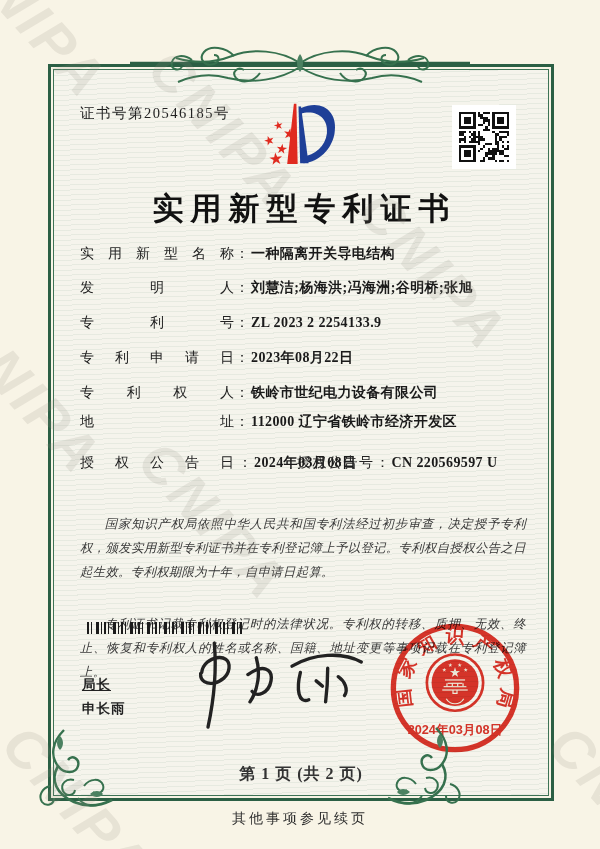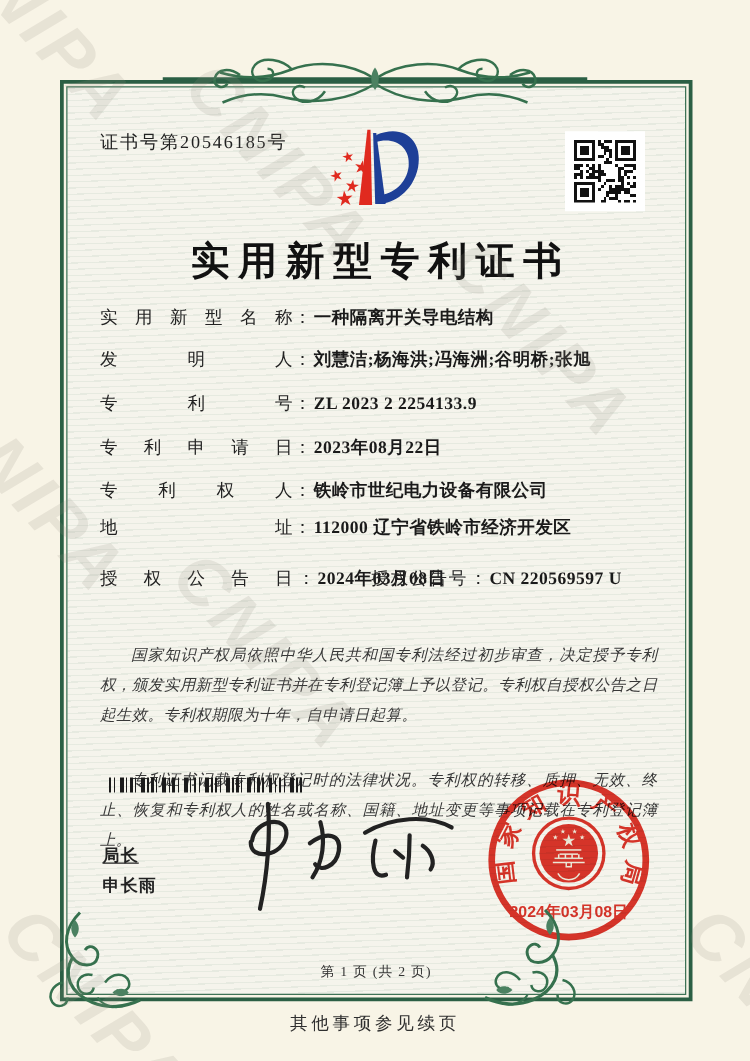--- a/index.html
+++ b/index.html
@@ -90,21 +90,21 @@
   .signer-name  { top:630px; }
   .signature { position:absolute; left:112px; top:566px; width:210px; height:96px; }
   
   .seal {
     position:absolute; left:334px; top:551px; width:134px; height:134px;
     mix-blend-mode:multiply; opacity:0.95; z-index:4;
   }
   
   .page-indicator {
     position:absolute; left:0; bottom:10px; width:100%;
-    text-align:center; font-size:11px; letter-spacing:1px; color:#333;
+    text-align:center; font-size:16px; letter-spacing:1px; color:#333;font-weight:bold;
   }
   .continuation {
     position:absolute; left:0; top:810px; width:600px;
     text-align:center; font-size:14px; 
     letter-spacing:3px; color:#2f2f2f; z-index:2;
   }
   
   .orn { position:absolute; z-index:2; pointer-events:none; }
   .orn-top { left:130px; top:42px; width:340px; height:52px; }
   .orn-bl { left:30px;  top:728px; width:86px; height:86px; }

